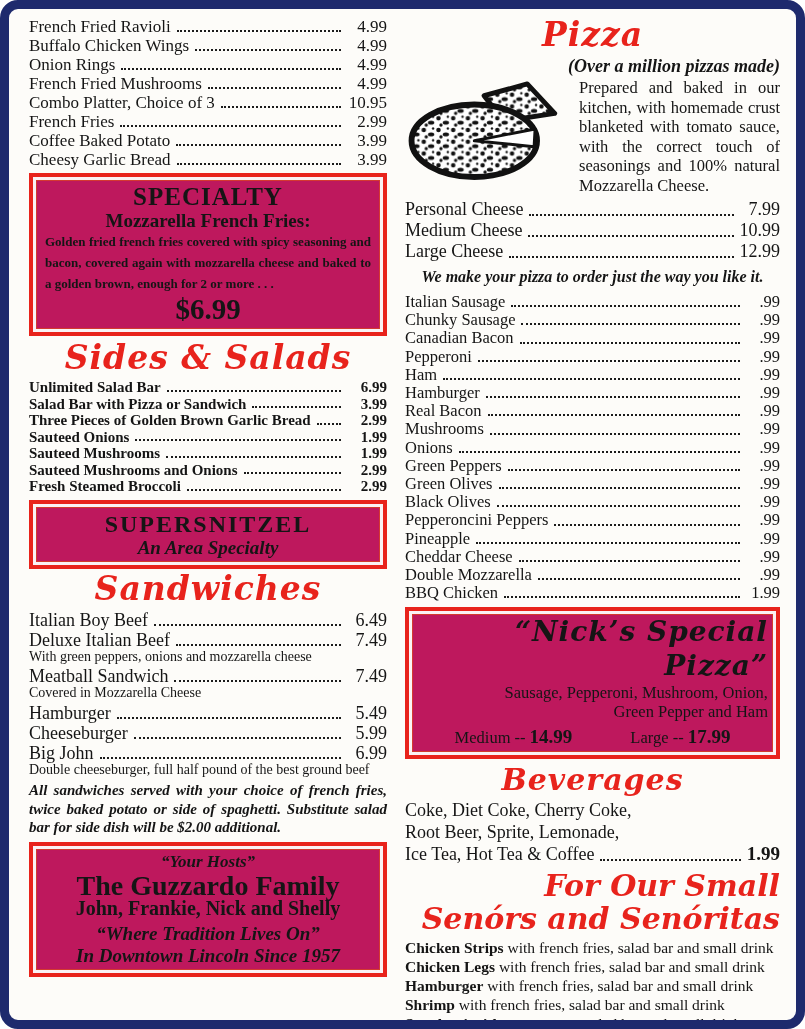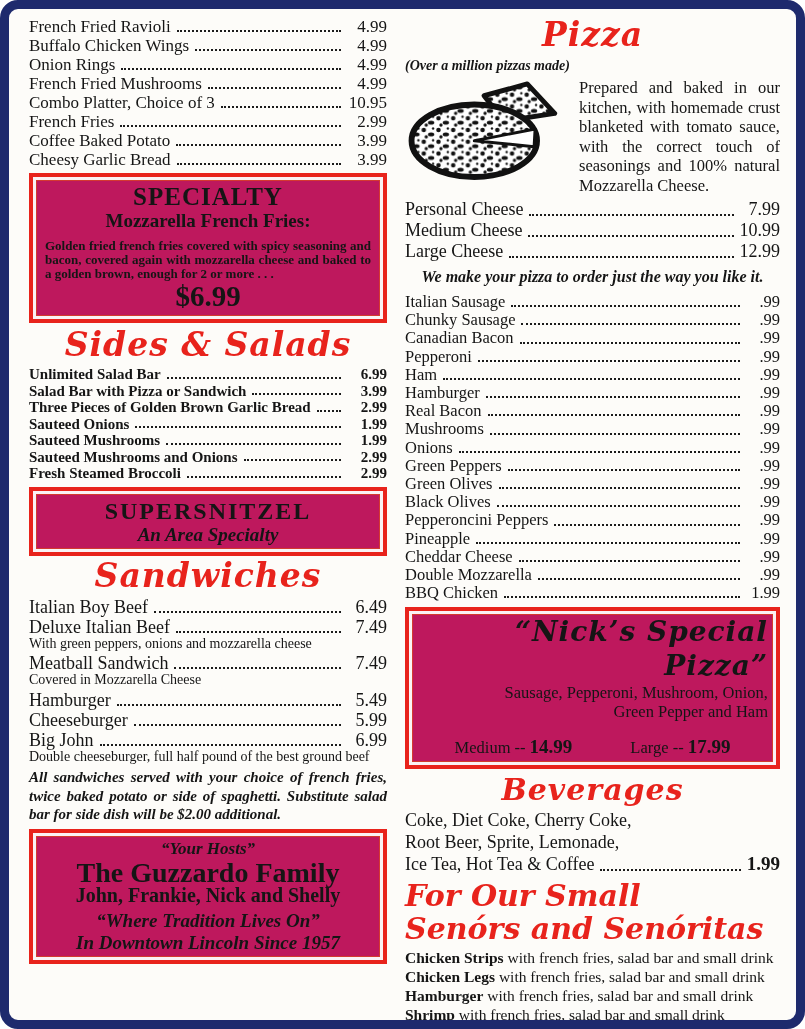--- a/index.html
+++ b/index.html
@@ -44,57 +44,57 @@
   .redbox {
     border:4px solid #e8231c;
     box-shadow: inset 0 0 0 3px #faf2f5, inset 0 0 0 4px #d43a2f;
     background:#be185d;
     text-align:center;
     padding:7px 10px;
   }
   .specialty-box { margin:4px 0 4px; }
   .specialty-box .t1 { font-size:25px; font-weight:bold; line-height:26px; letter-spacing:1px; }
   .specialty-box .t2 { font-size:19px; font-weight:bold; line-height:21px; }
-  .specialty-box .desc { font-size:13px; line-height:14px; text-align:justify; margin:8px 2px 0; font-weight:bold; }
+  .specialty-box .desc { font-size:13px; line-height:21px; text-align:justify; margin:0 2px 0; font-weight:bold; }
   .specialty-box .price { font-size:29px; font-weight:bold; line-height:31px; }
 
   .snitzel-box { margin:5px 0 2px; }
   .snitzel-box .t1 { font-size:24px; font-weight:bold; line-height:26px; letter-spacing:2px; }
   .snitzel-box .t2 { font-size:19px; font-weight:bold; font-style:italic; line-height:21px; }
   .snitzel-box .prow { display:flex; justify-content:center; align-items:center; gap:26px; margin-top:2px; }
   .snitzel-box .itm { font-size:15px; line-height:16px; text-align:left; }
   .snitzel-box .price { font-size:29px; font-weight:bold; }
 
   .footnote { font-weight:bold; font-style:italic; font-size:15px; line-height:18.5px; text-align:justify; margin-top:4px; }
 
   .hosts-box { margin-top:5px; padding:6px 8px; }
   .hosts-box .q  { font-style:italic; font-weight:bold; font-size:17px; line-height:20px; }
   .hosts-box .l1 { font-weight:bold; font-size:28px; line-height:23px; margin-top:2px; }
   .hosts-box .l2 { font-weight:bold; font-size:20px; line-height:23px; }
   .hosts-box .l3 { font-weight:bold; font-style:italic; font-size:19px; line-height:22px; margin-top:3px; }
   .hosts-box .l4 { font-weight:bold; font-style:italic; font-size:19px; line-height:22px; }
 
-  .tagline { text-align:left; font-weight:bold; font-style:italic; font-size:14px; line-height:20px; margin-bottom:2px; }
+  .tagline { text-align:right; font-weight:bold; font-style:italic; font-size:18px; line-height:20px; margin-bottom:2px; }
   .pizza-wrap { font-size:16.5px; line-height:19.5px; text-align:justify; min-height:100px; margin-bottom:4px; }
   .pizza-art { float:left; margin:2px 6px 0 0; }
   .order-note { text-align:center; font-weight:bold; font-style:italic; font-size:16px; line-height:20px; margin:5px 0 6px; }
 
   .nicks-box { margin:5px 0 4px; padding:4px 8px 7px;text-align:right; }
   .nicks-box .t1 { font-family:"DejaVu Serif", serif; font-style:italic; font-weight:bold; font-size:28px; line-height:34px; letter-spacing:1px; }
   .nicks-box .l  { font-size:16.5px; line-height:19px; }
-  .nicks-box .prow { display:flex; justify-content:center; gap:58px; margin-top:15px; }
+  .nicks-box .prow { display:flex; justify-content:center; gap:58px; margin-top:5px; }
   .nicks-box .plbl { font-size:16.5px; }
   .nicks-box .pval { font-size:19px; font-weight:bold; }
 
   .bev-line { font-size:18px; line-height:22px; }
   .bev-row { display:flex; align-items:baseline; font-size:18px; line-height:22px; }
   .bev-row .leader { flex:1; border-bottom:2px dotted #1b1b1b; margin:0 6px 4px; align-self:flex-end; }
   .bev-row .pr { font-weight:bold; font-size:19px; }
 
-  .kids-h { font-family:"DejaVu Serif", serif; font-style:italic; font-weight:bold; color:#e8231c; text-align:left; font-size:30px; line-height:33px; margin:4px 0 3px; }
+  .kids-h { font-family:"DejaVu Serif", serif; font-style:italic; font-weight:bold; color:#e8231c; text-align:right; font-size:30px; line-height:33px; margin:4px 0 3px; }
   .kids-h .ln { display:block; }
   .kids-item { font-size:15.5px; line-height:19px; }
   .kids-item b { font-size:15.5px; }
 </style>
 </head>
 <body>
 
 <div class="menu-page">
 
   <div class="col-left">

